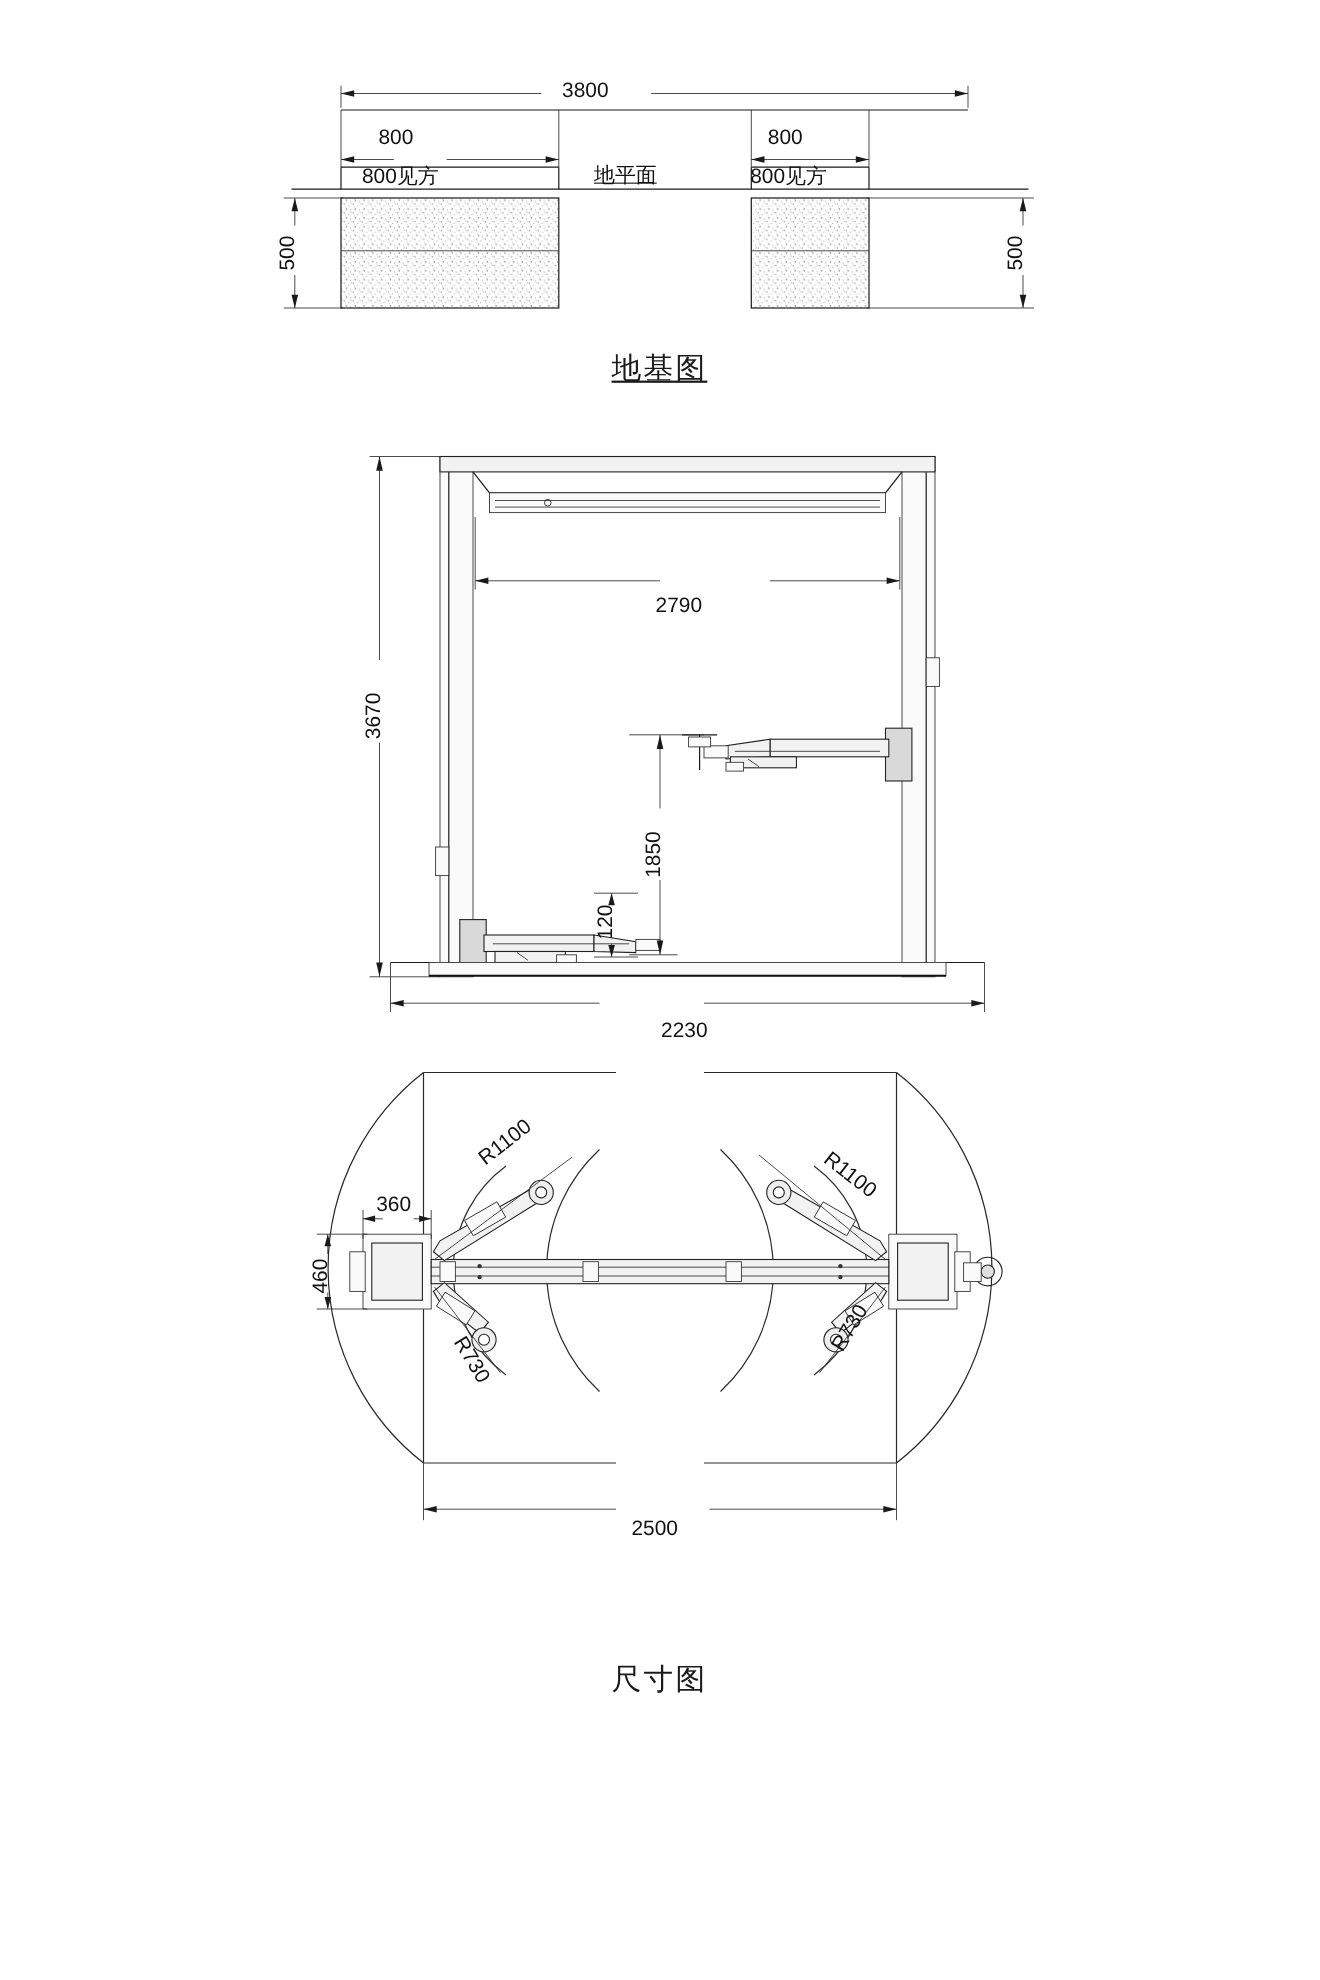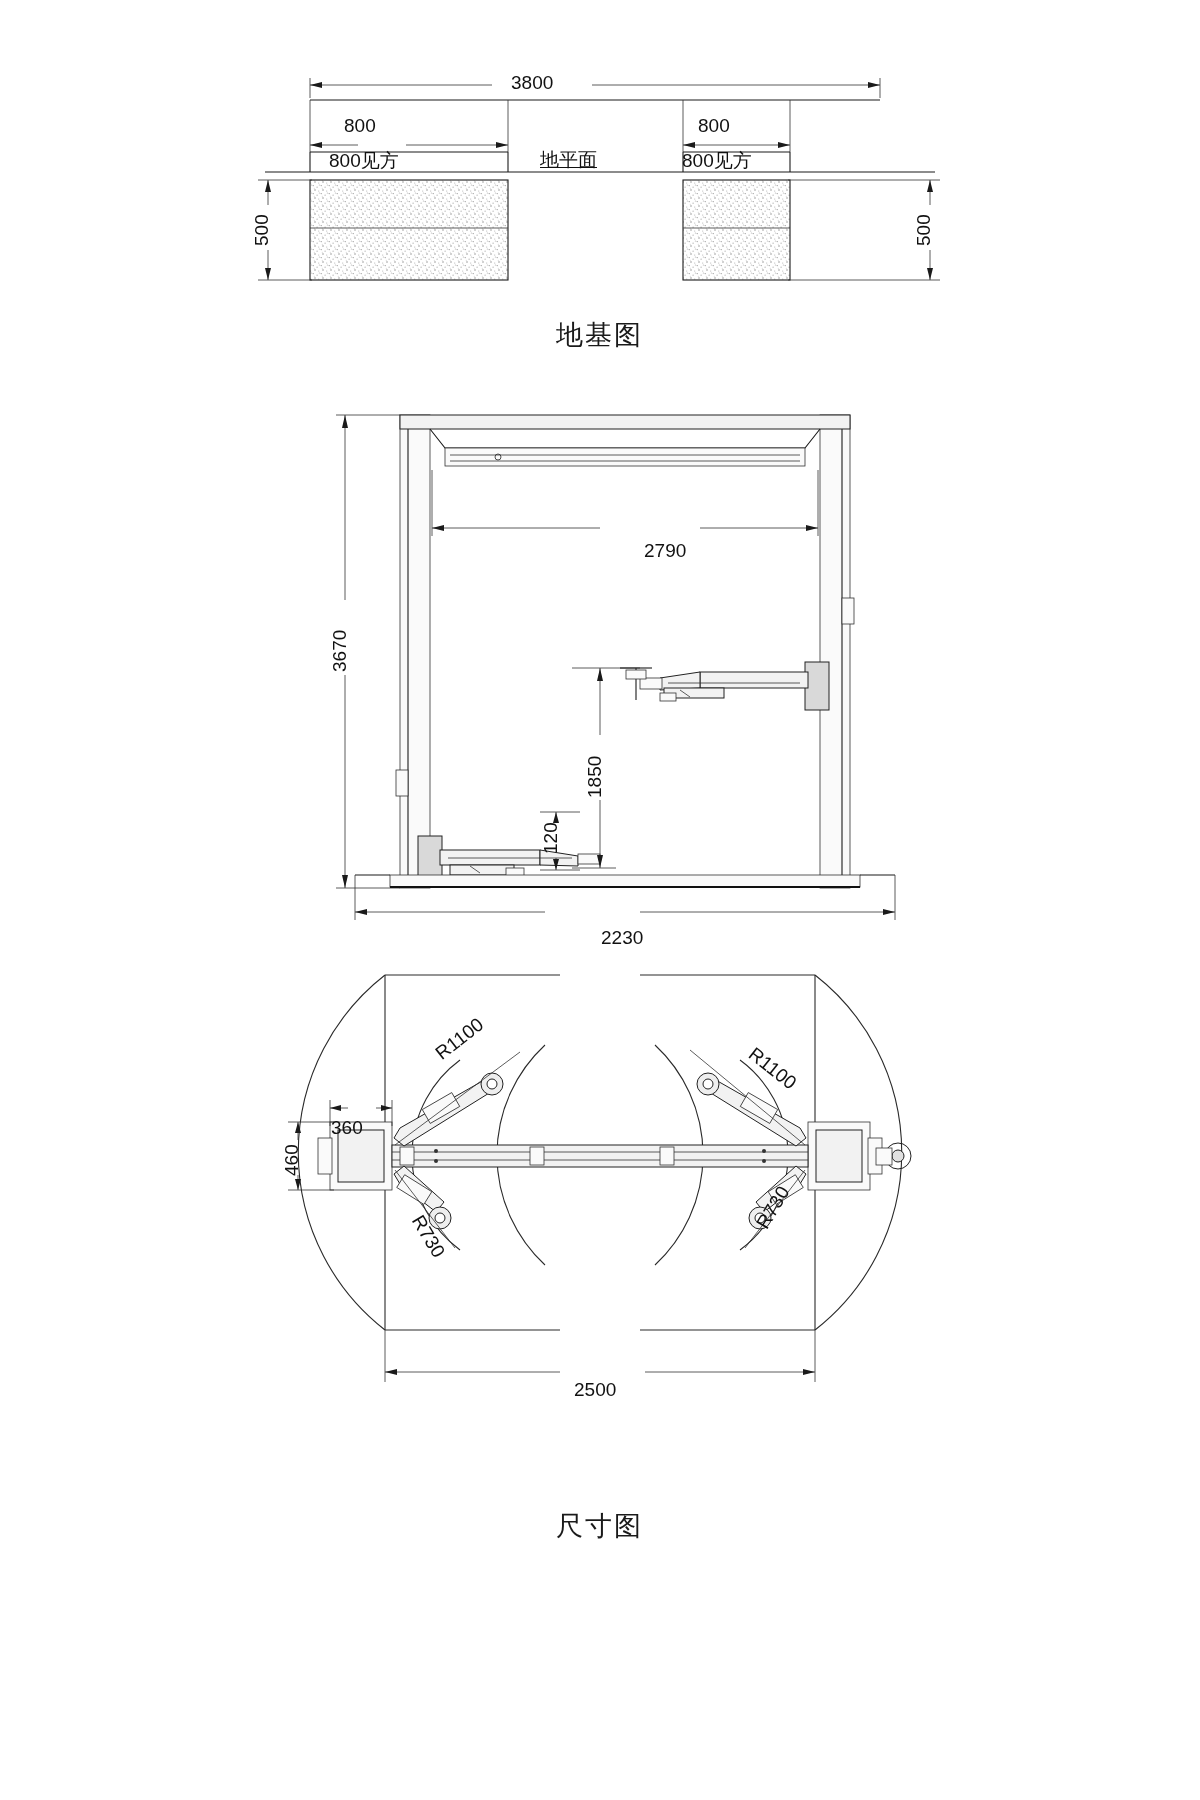--- a/index.html
+++ b/index.html
@@ -304,29 +304,29 @@
   </svg>
 
   <span class="lbl" style="left:511px; top:73px;">3800</span>
   <span class="lbl" style="left:344px; top:116px;">800</span>
   <span class="lbl" style="left:698px; top:116px;">800</span>
   <span class="lbl" style="left:329px; top:151px;">800见方</span>
   <span class="lbl" style="left:682px; top:151px;">800见方</span>
   <span class="lbl" style="left:540px; top:150px;text-decoration:underline;">地平面</span>
   <span class="lbl vert" style="left:252px; top:246px;">500</span>
   <span class="lbl vert" style="left:914px; top:246px;">500</span>
-  <span class="caption" style="left:556px; top:317px;">地基图</span>
+  <span class="caption" style="left:556px; top:317px;text-decoration:underline;">地基图</span>
 
   <span class="lbl vert" style="left:330px; top:672px;">3670</span>
-  <span class="lbl" style="left:644px; top:541px;">2790</span>
+  <span class="lbl" style="left:596px; top:541px;">2790</span>
   <span class="lbl vert" style="left:585px; top:798px;">1850</span>
   <span class="lbl vert" style="left:541px; top:854px;">120</span>
   <span class="lbl" style="left:601px; top:928px;">2230</span>
 
-  <span class="lbl" style="left:331px; top:1086px;margin-top:32px;">360</span>
+  <span class="lbl" style="left:342px; top:1086px;">360</span>
   <span class="lbl vert" style="left:282px; top:1176px;">460</span>
   <span class="lbl" style="left:574px; top:1380px;">2500</span>
 
   <span class="lbl" style="left:432px; top:1048px; transform:rotate(-38deg); transform-origin:left top;">R1100</span>
   <span class="lbl" style="left:757px; top:1044px; transform:rotate(38deg); transform-origin:left top;">R1100</span>
   <span class="lbl" style="left:425px; top:1212px; transform:rotate(59deg); transform-origin:left top;">R730</span>
   <span class="lbl" style="left:753px; top:1222px; transform:rotate(-59deg); transform-origin:left top;">R730</span>
 
   <span class="caption" style="left:556px; top:1508px;">尺寸图</span>
 

